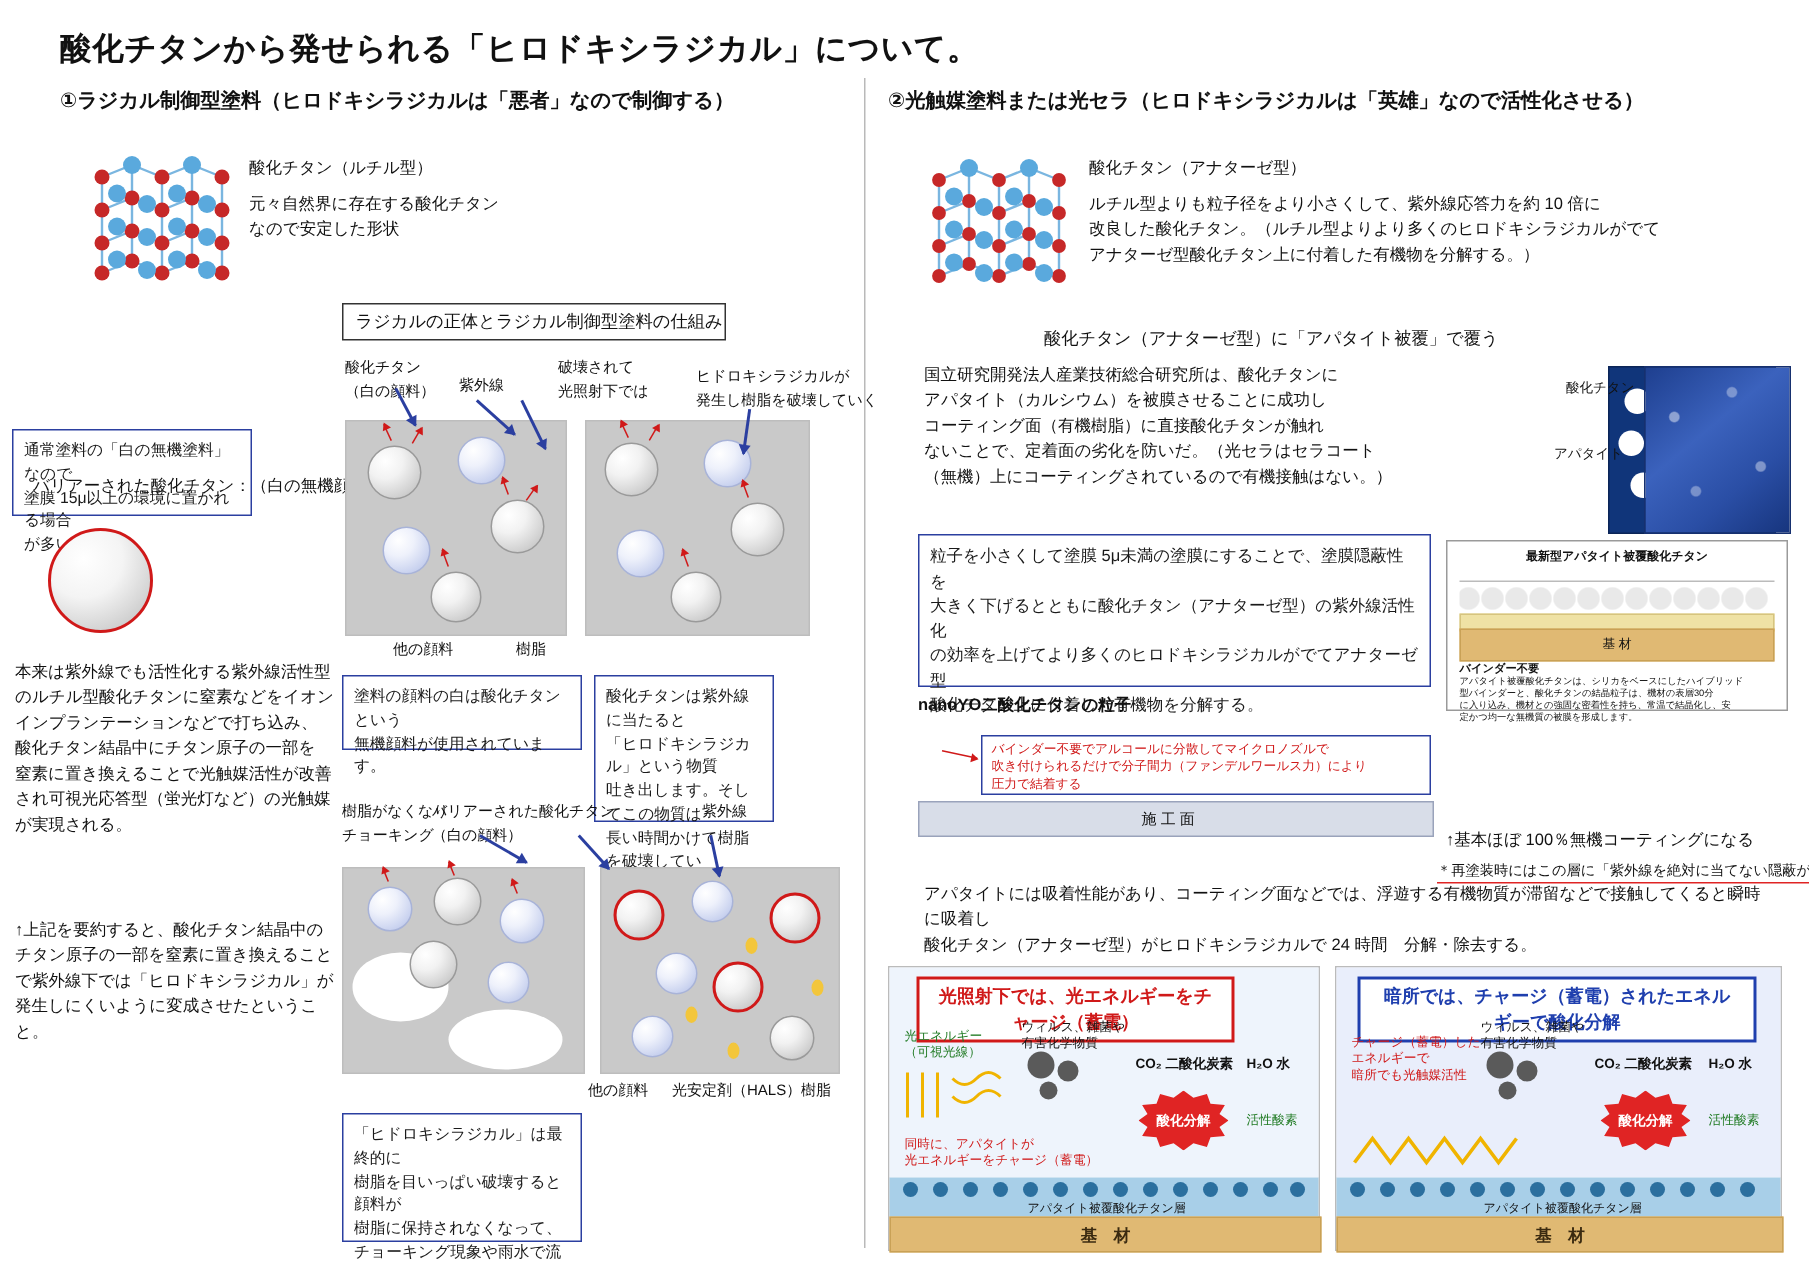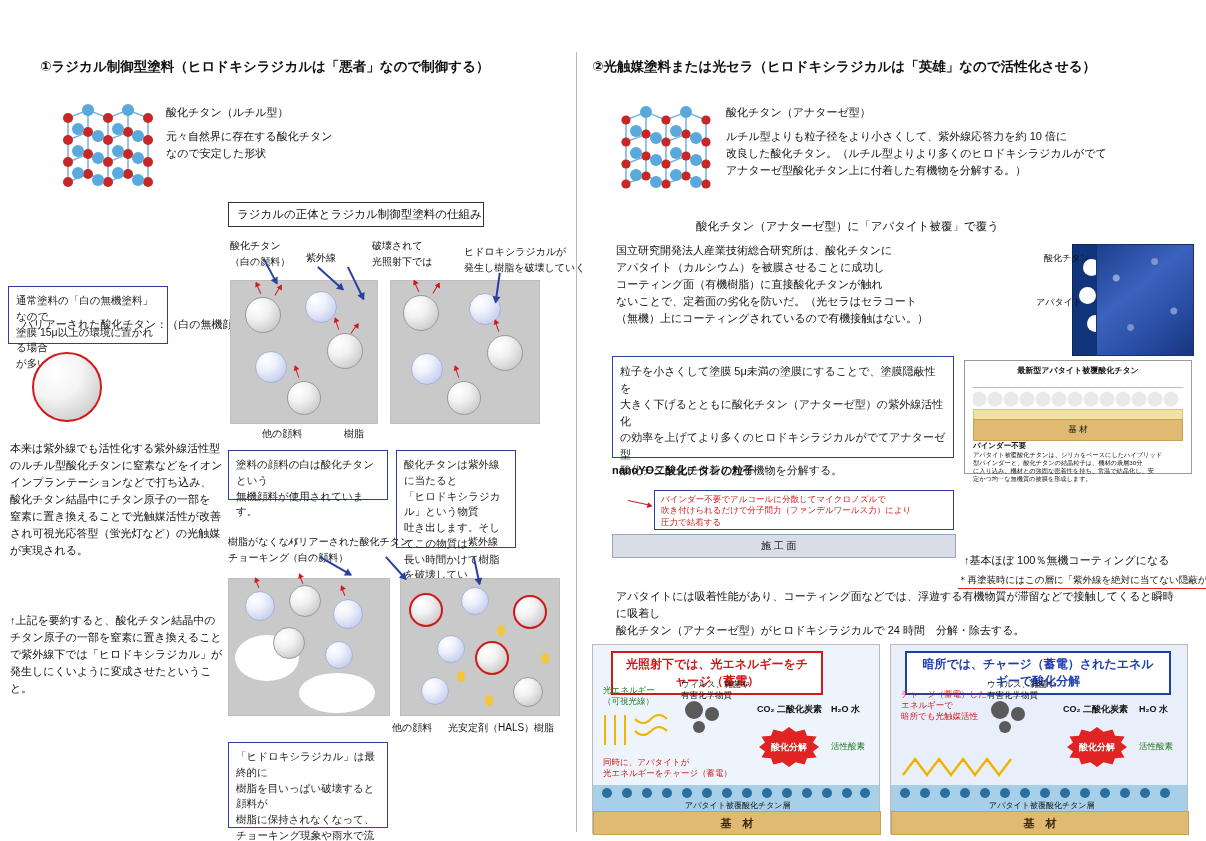--- a/index.html
+++ b/index.html
@@ -127,20 +127,21 @@
   .h2o{position:absolute;font-size:9px;font-weight:bold;color:#111;}
   .underline-red{
     position:absolute;font-size:9.5px;color:#111;border-bottom:1.5px solid #e02424;padding-bottom:1px;white-space:nowrap;
   }
 </style>
 </head>
 <body>
 
 <div class="page">
 
+  <div class="title">酸化チタンから発せられる「ヒロドキシラジカル」について。</div>
   <div class="divider"></div>
 
   <div class="col-head col1-head">①ラジカル制御型塗料（ヒロドキシラジカルは「悪者」なので制御する）</div>
   <div class="col-head col2-head">②光触媒塗料または光セラ（ヒロドキシラジカルは「英雄」なので活性化させる）</div>
 
   <div class="lattice" style="left:58px;top:100px;width:98px;height:90px;">
     <svg width="98" height="92" viewBox="0 0 98 92">
       <g stroke="#7ab6e0" stroke-width="1.6" fill="none">
         <path d="M10 18 L30 10 L50 18 L70 10 L90 18"></path>
         <path d="M10 40 L30 32 L50 40 L70 32 L90 40"></path>

